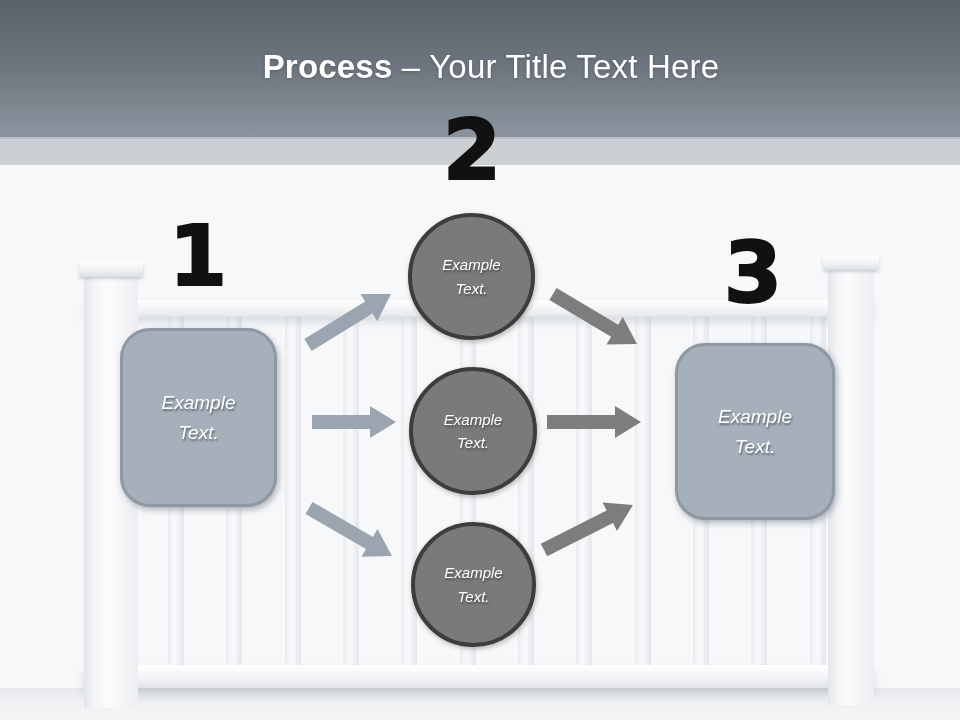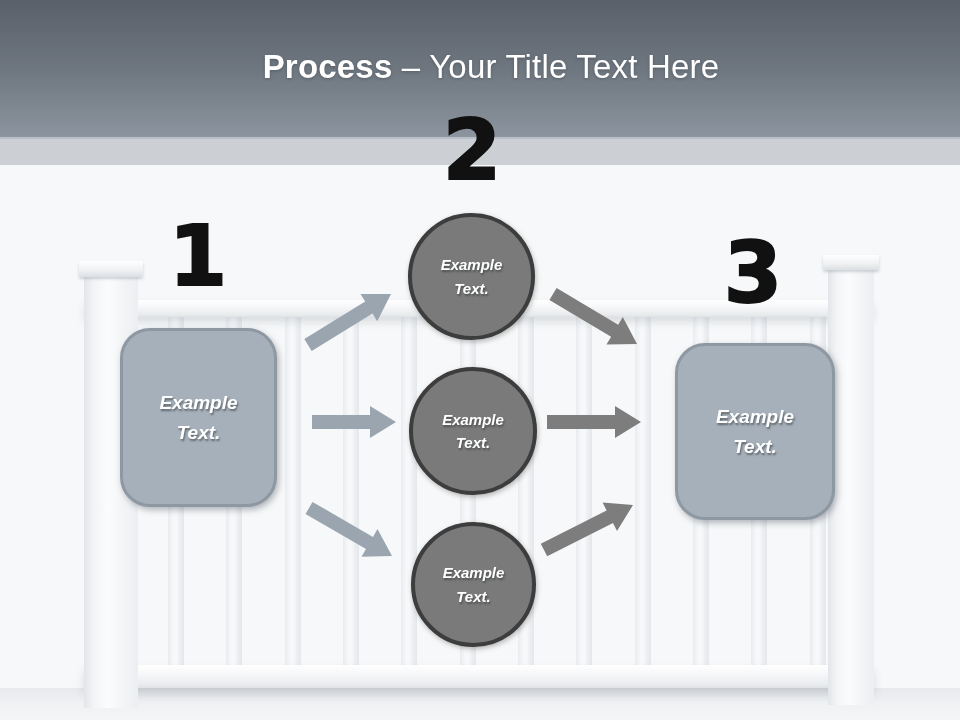--- a/index.html
+++ b/index.html
@@ -38,21 +38,21 @@
        border-radius:2px;box-shadow:0 2px 3px rgba(150,160,170,.45);}
   .cap-left{left:79px;top:261px;width:64px;height:16px;}
   .cap-right{left:823px;top:255px;width:56px;height:15px;}
 
   
   .arrows{position:absolute;left:0;top:0;width:960px;height:720px;z-index:5;pointer-events:none;}
 
   
   .shape{position:absolute;z-index:6;display:flex;align-items:center;justify-content:center;
          box-sizing:border-box;text-align:center;}
-  .shape-label{color:#fff;font-weight:bold;font-style:italic;
+  .shape-label{color:#fff;font-weight:normal;font-style:italic;
                text-shadow:1px 1.5px 2px rgba(40,45,50,.55);}
   .box{background:var(--c-box-fill,#a6b0ba);border:3px solid var(--c-box-border,#8e98a2);
        border-radius:30px;box-shadow:2px 3px 6px rgba(90,100,110,.45);}
   .box .shape-label{font-size:19px;line-height:1.55;padding:0 18px;}
   .box-left{left:120px;top:328px;width:157px;height:179px;}
   .box-right{left:675px;top:343px;width:160px;height:177px;}
   .circle{background:var(--c-circle-fill,#7a7a7a);border:4px solid var(--c-circle-border,#3d3d3d);
           border-radius:50%;box-shadow:1px 2px 5px rgba(60,60,60,.35);}
   .circle .shape-label{font-size:15px;line-height:1.55;padding:0 20px;}
   .circle-1{left:408px;top:213px;width:127px;height:127px;}

